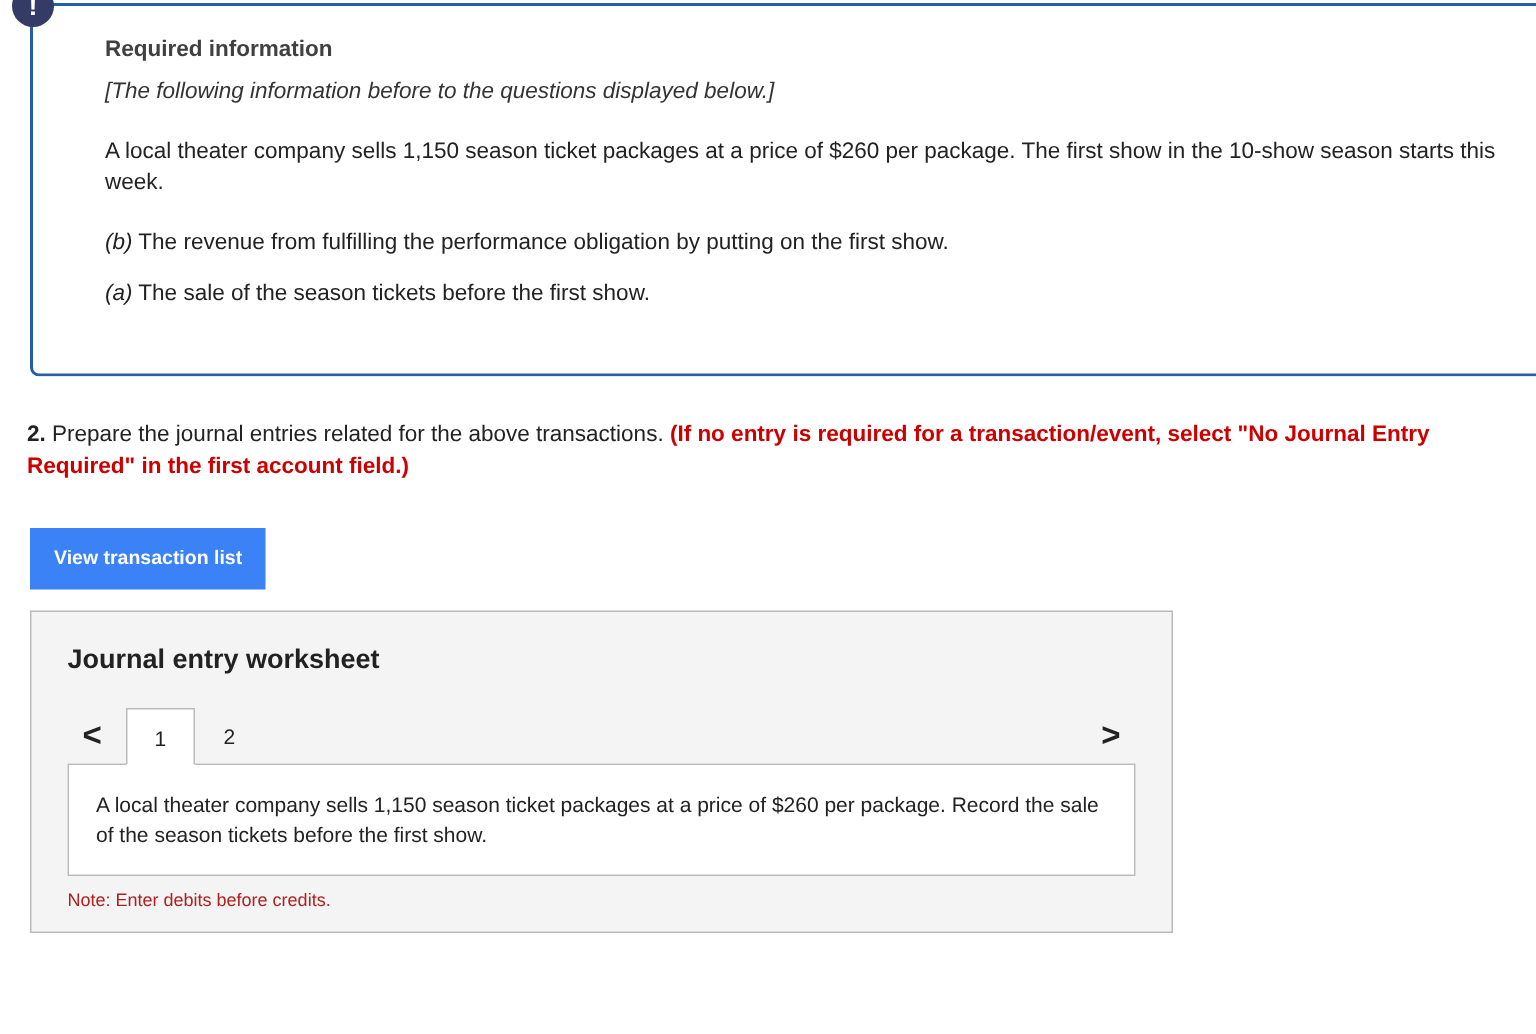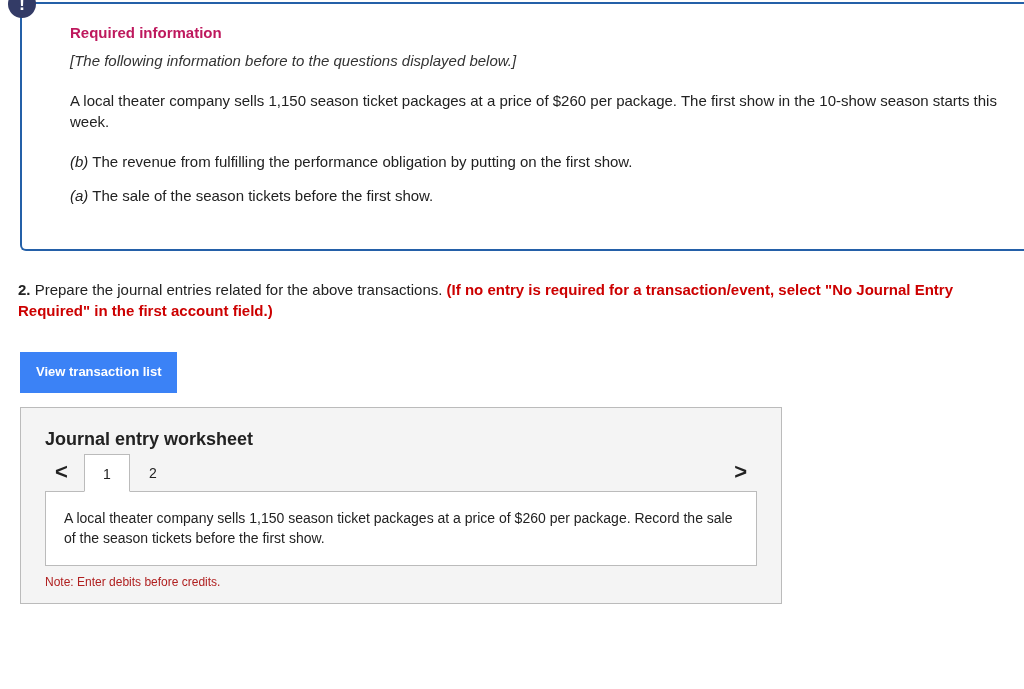--- a/index.html
+++ b/index.html
@@ -29,21 +29,21 @@
     height: 28px;
     background: #333b66;
     border-radius: 50%;
     color: #fff;
     text-align: center;
     line-height: 28px;
     font-weight: bold;
     font-size: 18px;
   }
   .req-heading {
-    color: #be185d;
+    color: #404040;
     font-weight: bold;
     font-size: 15px;
     margin-bottom: 6px;
   }
   .instruction {
     font-style: italic;
     color: #333;
     margin-bottom: 18px;
   }
   .body-text { margin-bottom: 18px; color: #222; }
@@ -69,21 +69,21 @@
     border: 1px solid #bbb;
     background: #f4f4f4;
     margin: 14px 0 0 20px;
     width: 762px;
     padding: 18px 24px 12px 24px;
   }
   .ws-title {
     font-family: Verdana, Arial, sans-serif;
     font-weight: bold;
     font-size: 18px;
-    margin-bottom: 0;
+    margin-bottom: 18px;
   }
   .tab-row {
     display: flex;
     align-items: center;
     position: relative;
     height: 40px;
   }
   .nav-chevron {
     font-size: 22px;
     font-weight: bold;

